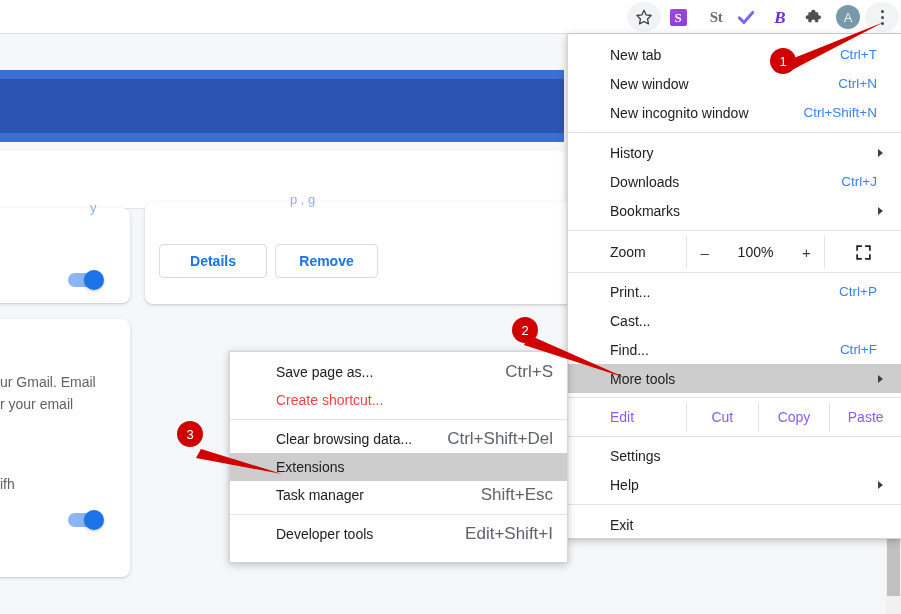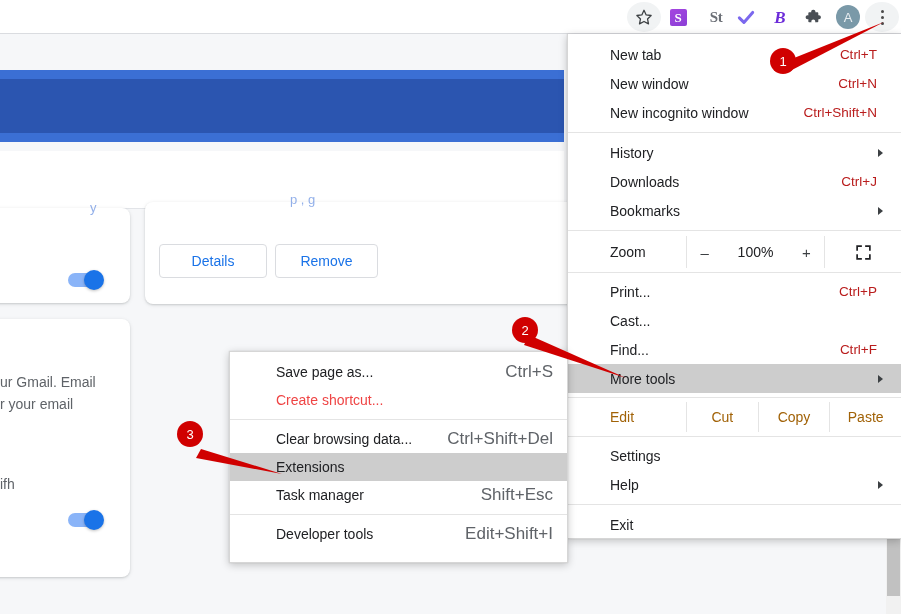--- a/index.html
+++ b/index.html
@@ -145,21 +145,21 @@
     background:#1a73e8;
     box-shadow: 0 1px 3px rgba(0,0,0,.25);
   }
   .btn-outline {
     position: absolute;
     height: 34px;
     border: 1px solid #dadce0;
     border-radius: 4px;
     background: #fff;
     color: #1a73e8;
-    font-size: 14px; font-weight: normal;
+    font-size: 14px; font-weight: bold;
     display:flex; align-items:center; justify-content:center;
   }
 
   
   .pg-scrollbar {
     position:absolute;
     right:0; top: 34px;
     width: 15px; height: 580px;
     background: #f1f1f1;
   }
@@ -195,21 +195,21 @@
     display: flex;
     align-items: center;
     padding: 0 16px 0 42px;
     font-size: 14px;
     color: #202124;
     white-space: nowrap;
   }
   .mi.hl { background: #cdcdcd; }
   .mi .lbl { flex: 1; }
   .mi .accel {
-    color: #b91c1c;
+    color: #3b82f6;
     font-size: 13.5px;
     margin-left: auto;
     padding-right: 8px;
   }
   .mi .arrow {
     margin-left: auto;
     width: 0; height: 0;
     border-left: 5px solid #3c4043;
     border-top: 4px solid transparent;
     border-bottom: 4px solid transparent;
@@ -242,21 +242,21 @@
   .zoom-row .z-ctrl .z-val { color:#202124; font-size: 14px; }
   .zoom-row .z-full {
     width: 76px;
     display:flex; align-items:center; justify-content:center;
   }
 
   
   .edit-row {
     display:flex; align-items:stretch;
     height: 30px;
-    font-size: 14px; color: #a16207;
+    font-size: 14px; color: #8b5cf6;
   }
   .edit-row .e-label {
     width: 118px;
     display:flex; align-items:center;
     padding-left: 42px;
   }
   .edit-row .e-cell {
     flex: 1;
     display:flex; align-items:center; justify-content:center;
     border-left: 1px solid #e4e4e4;

